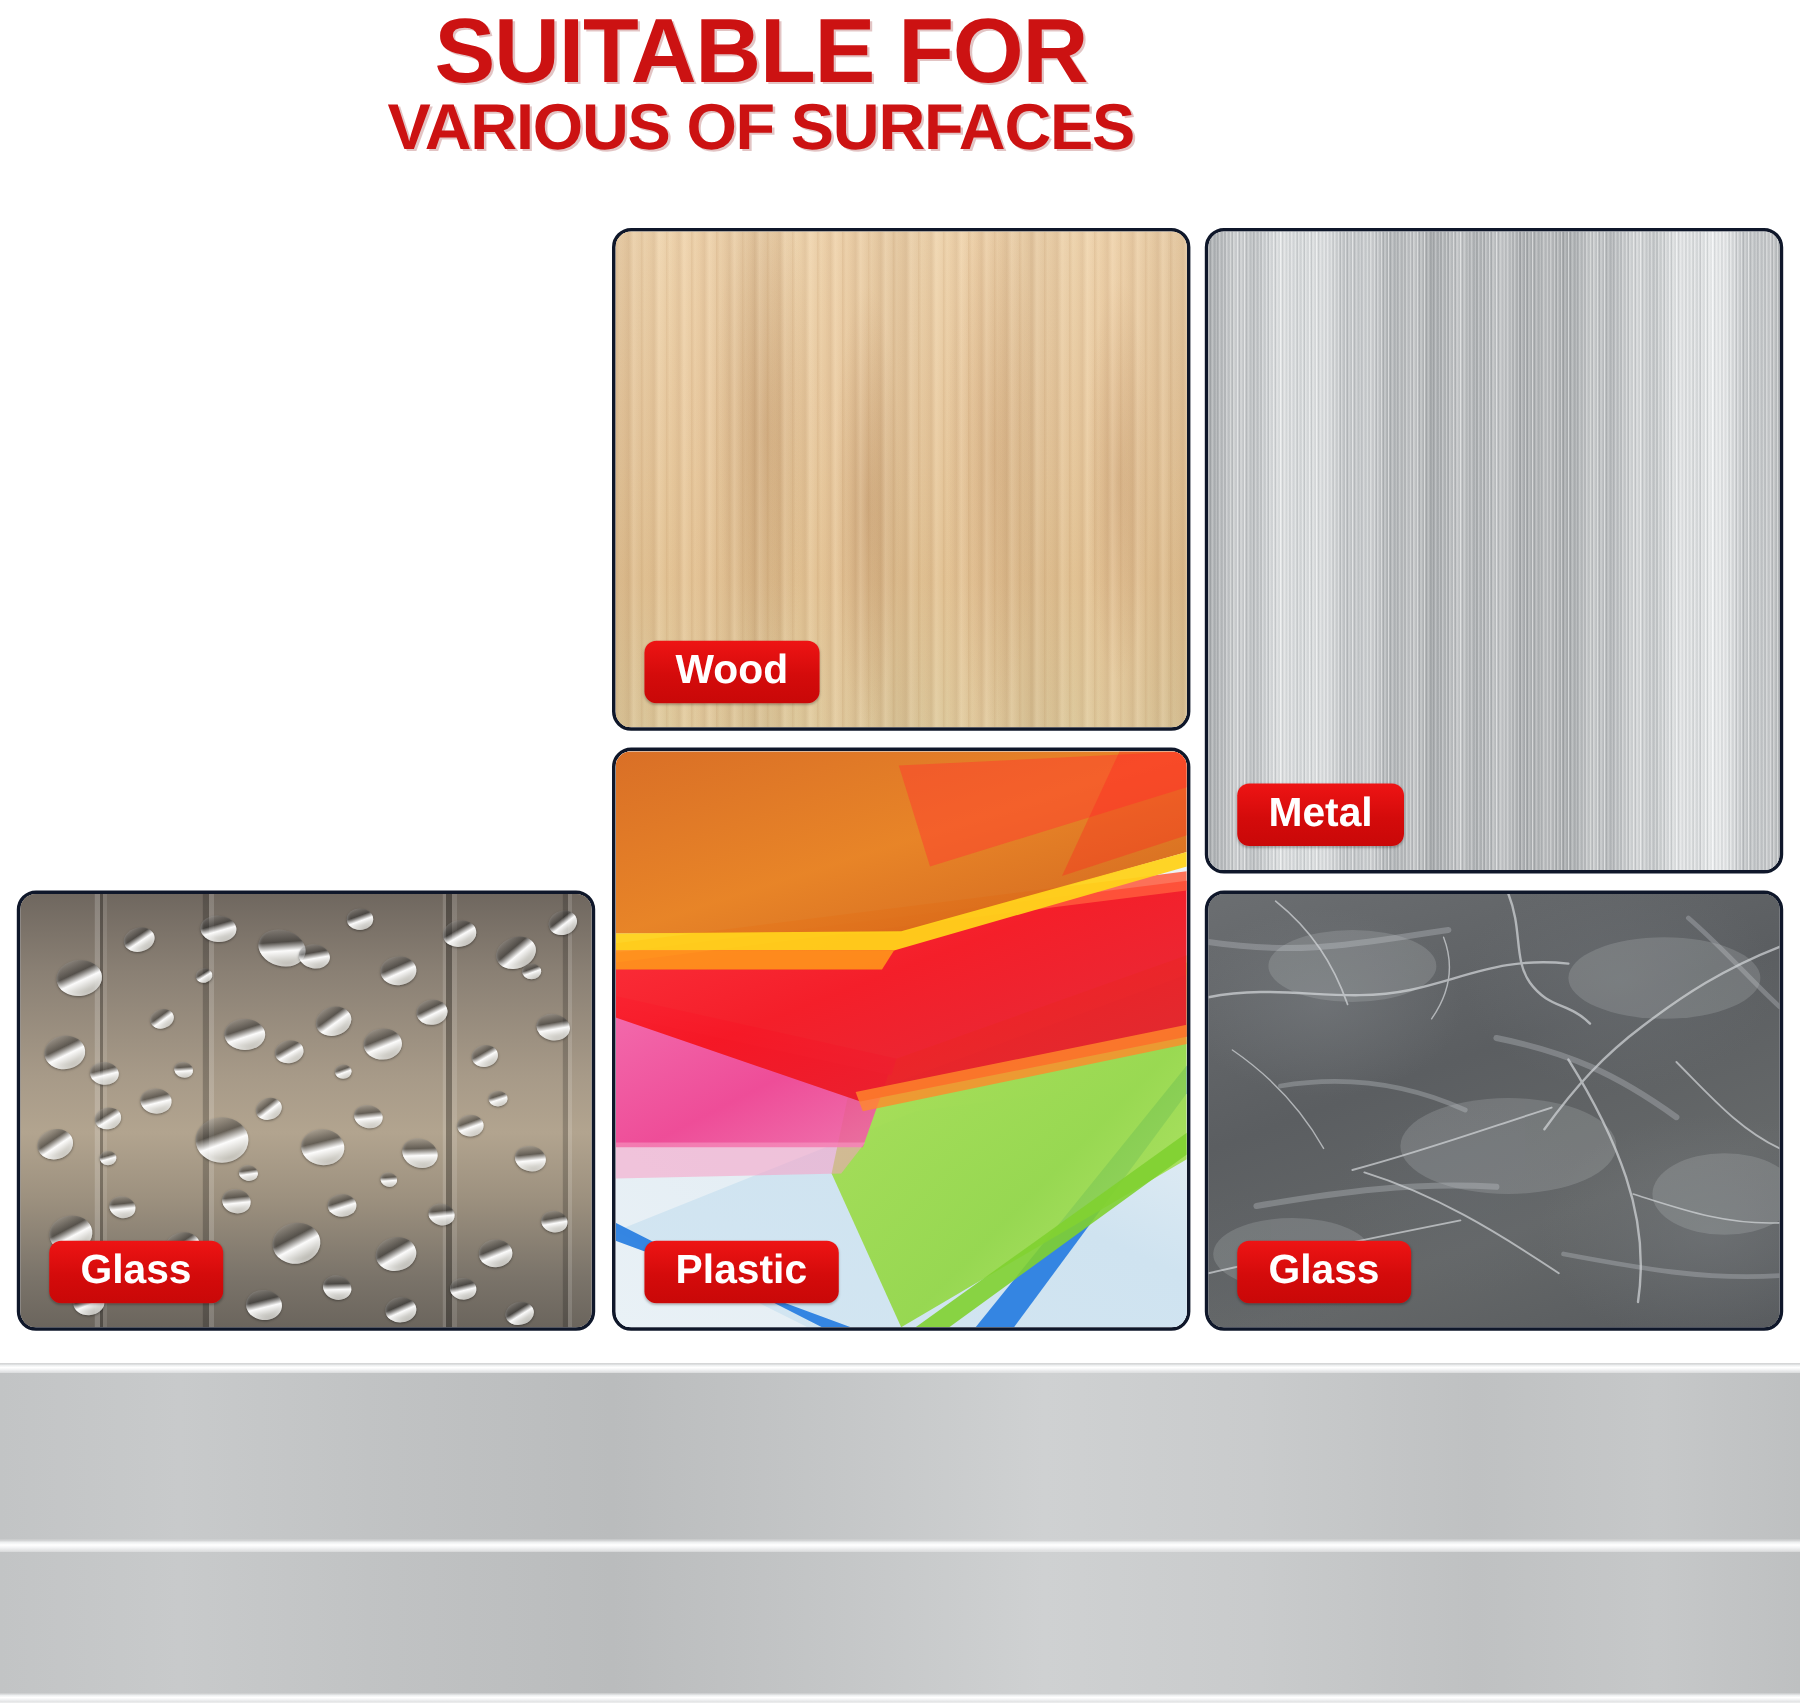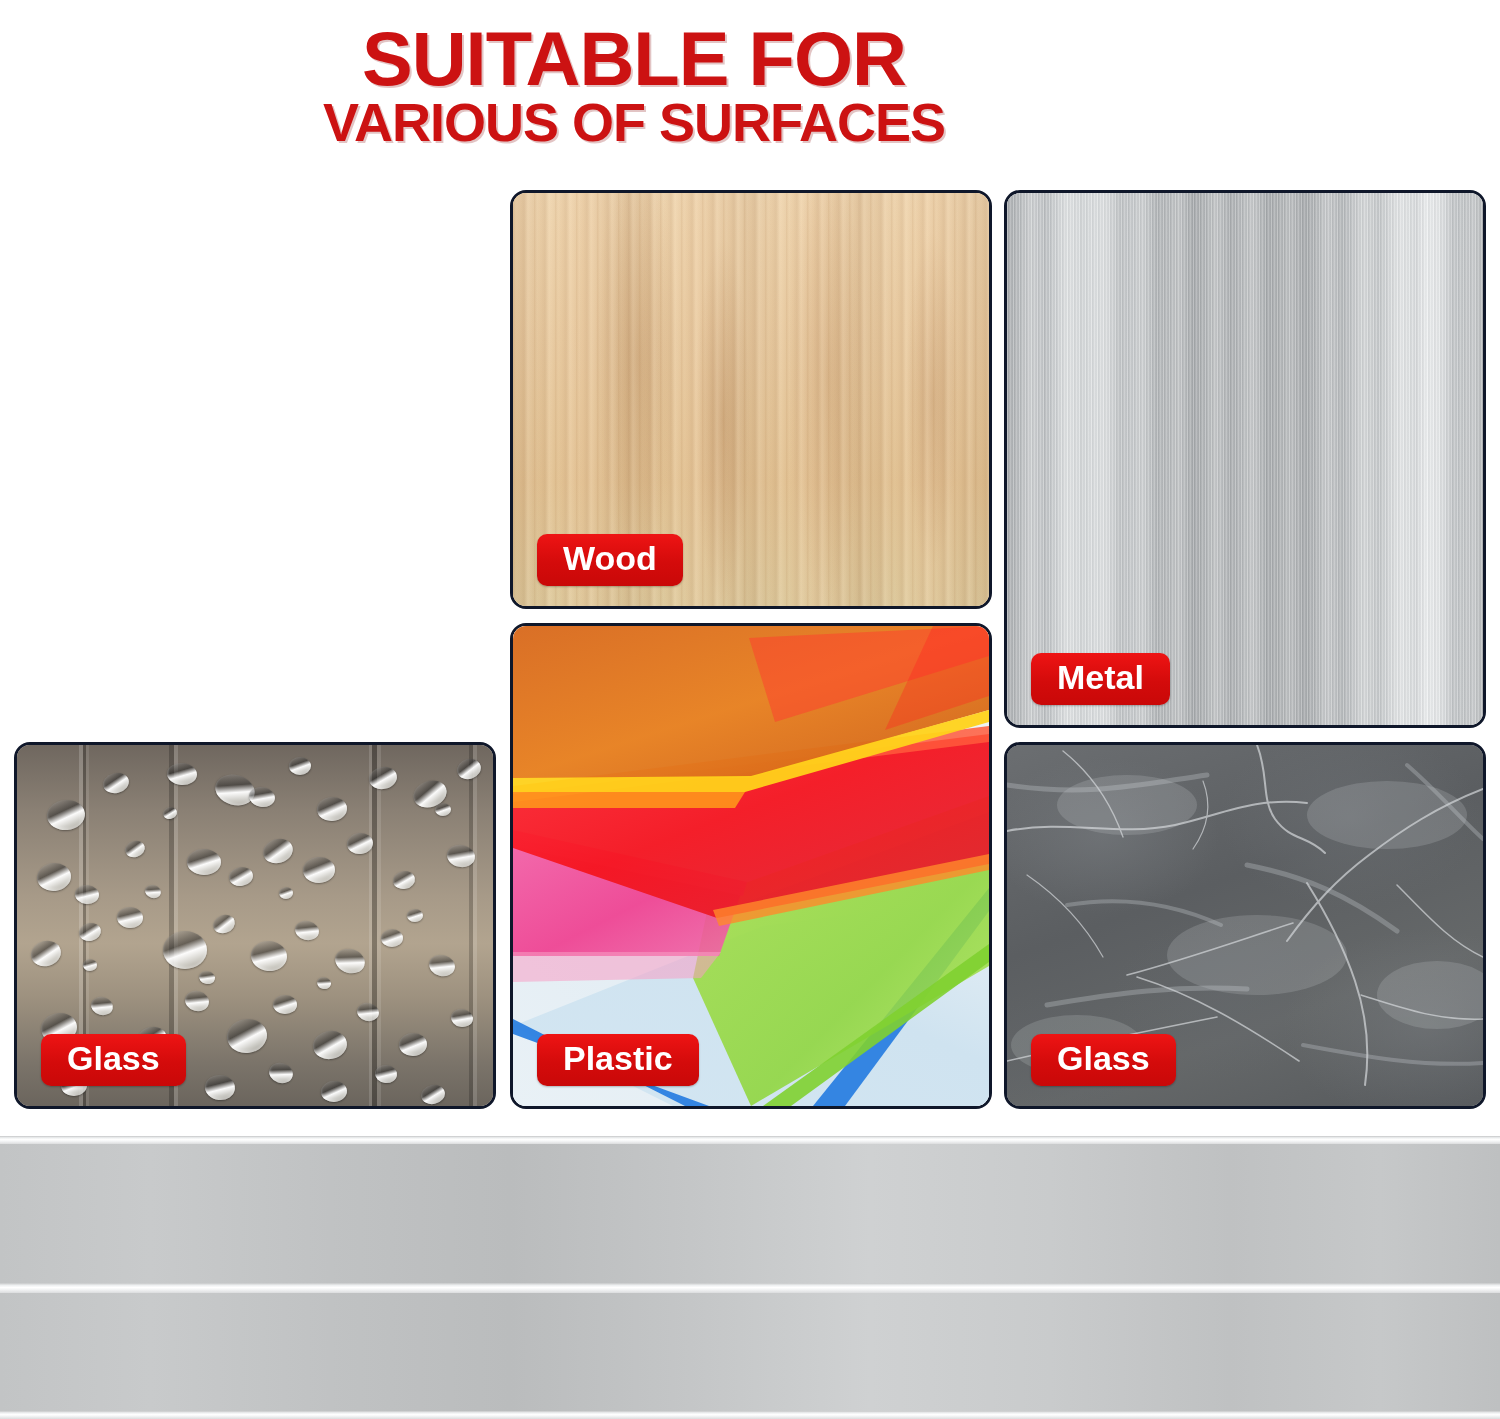--- a/index.html
+++ b/index.html
@@ -18,21 +18,21 @@
     position: relative;
     width: 1500px;
     height: 1419px;
     background: #ffffff;
   }
 
   
   .heading {
     position: absolute;
     left: 0;
-    top: 22px;
+    top: 6px;
     width: 1268px;
     text-align: center;
     line-height: 0.97;
     pointer-events: none;
   }
   .heading .line {
     display: block;
     color: #CC1212;
     font-weight: 700;
     font-family: "Liberation Sans", sans-serif;

